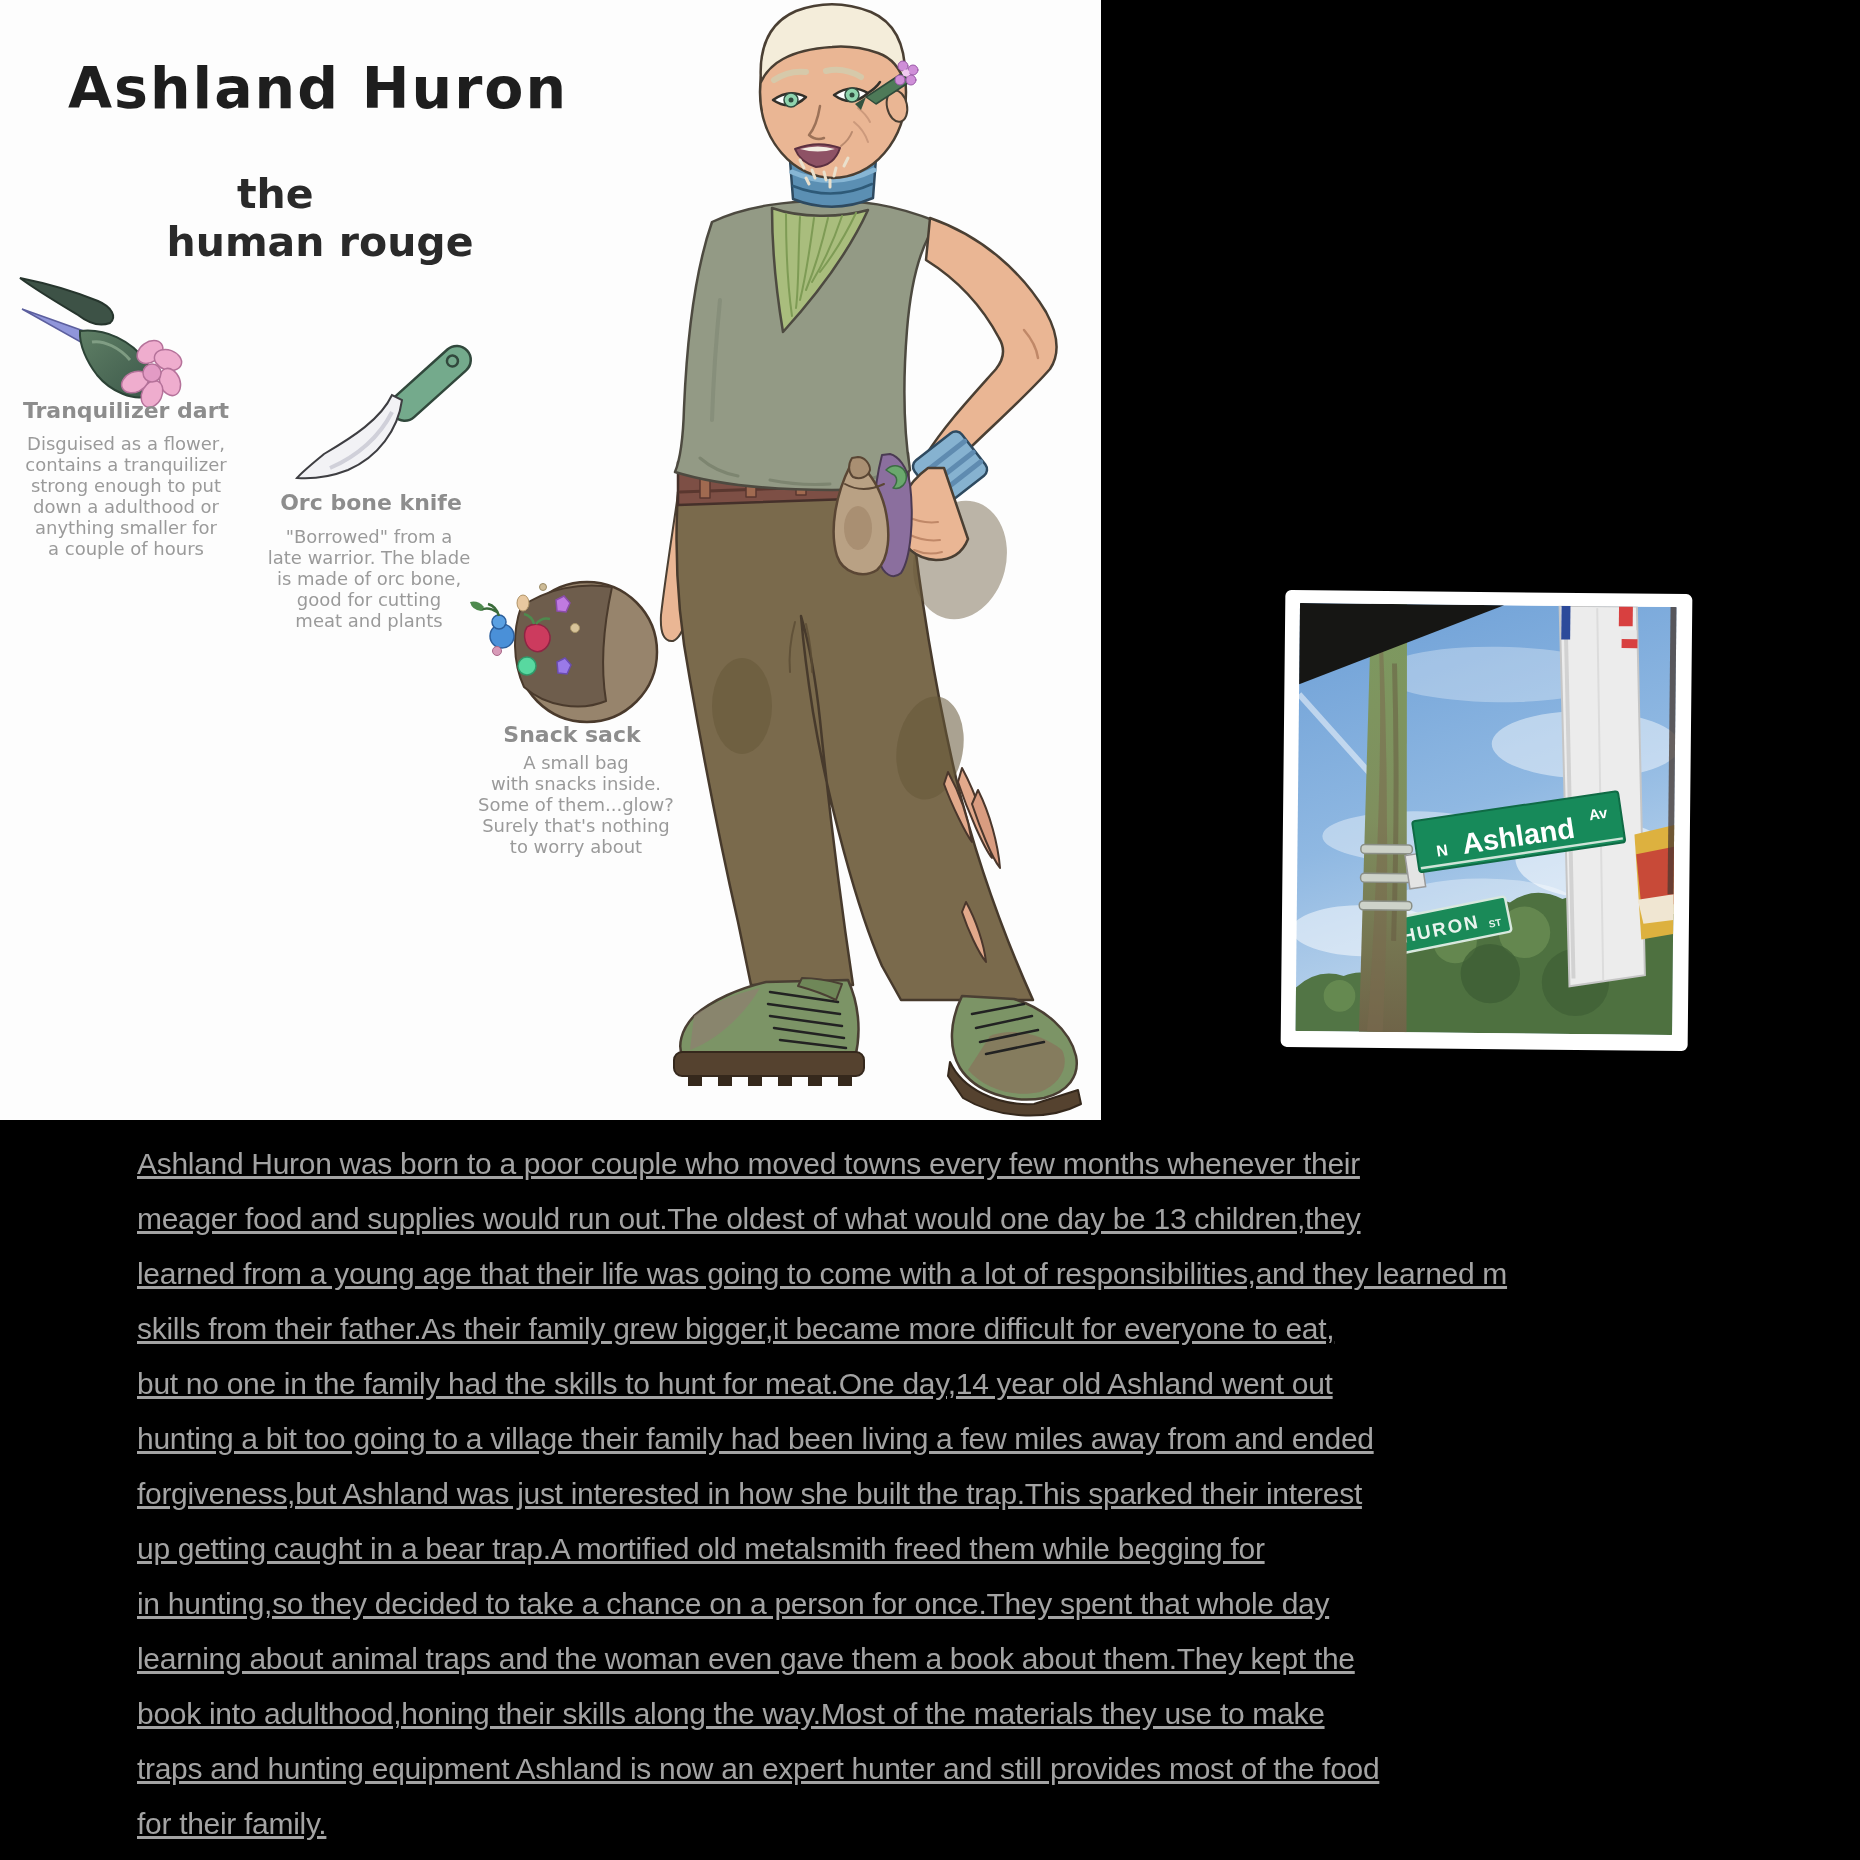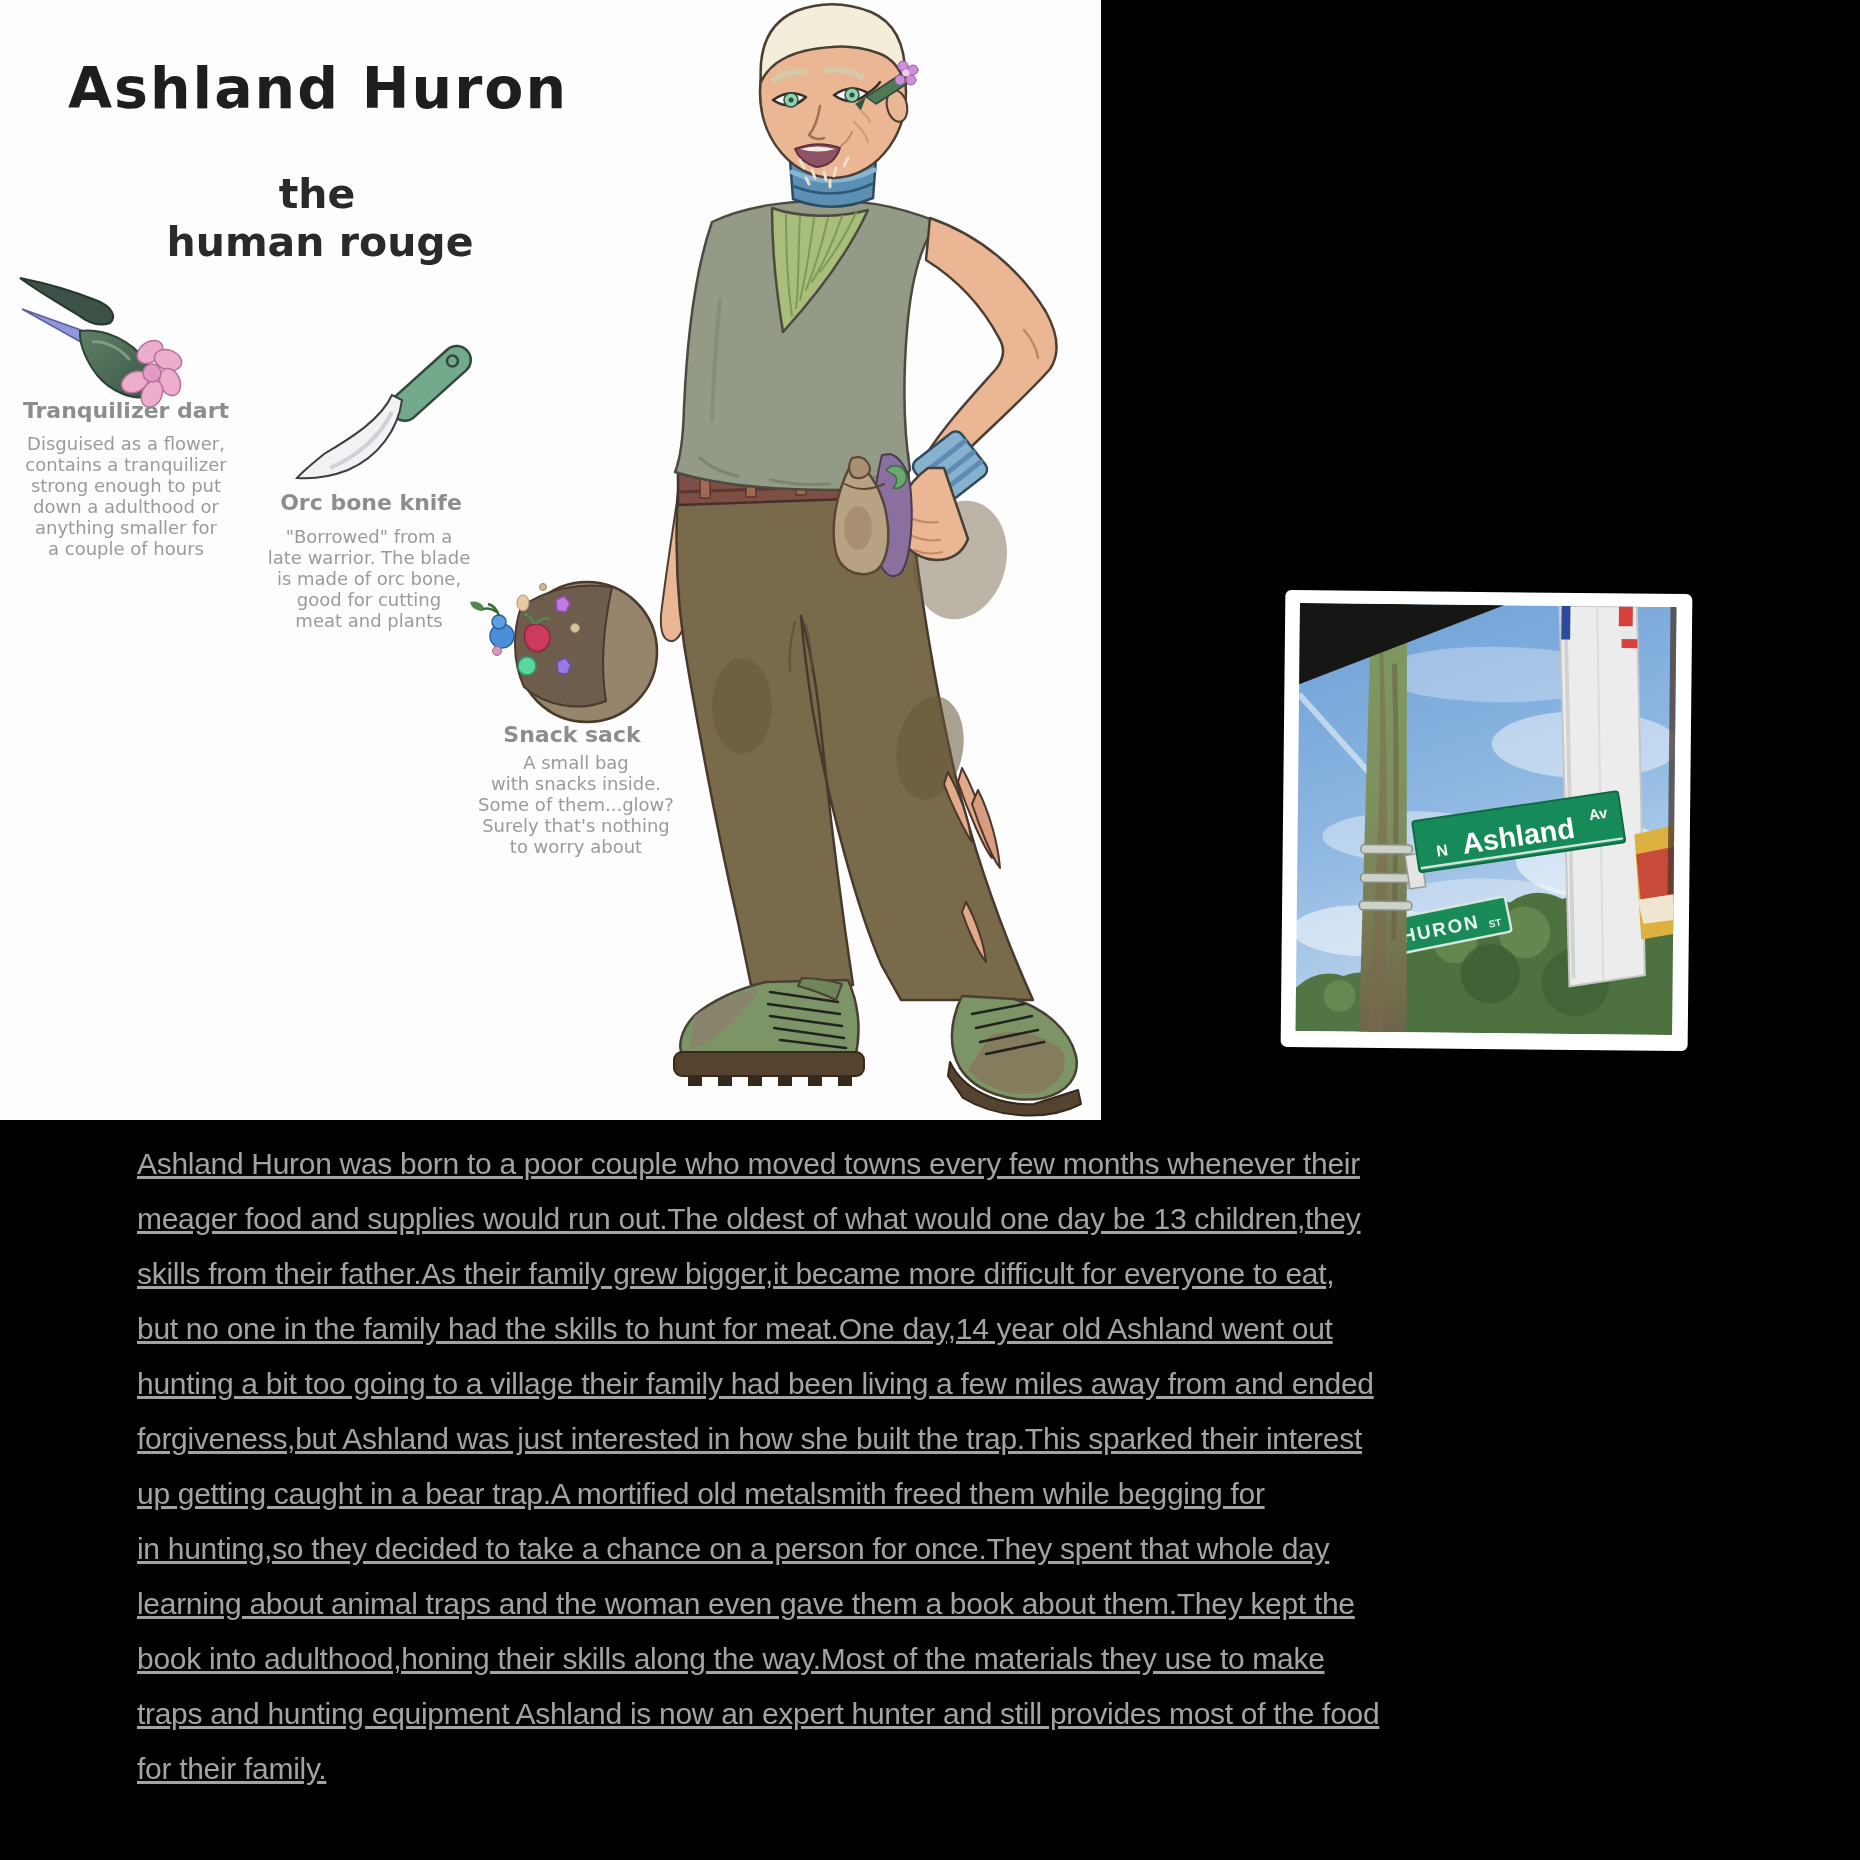--- a/index.html
+++ b/index.html
@@ -3,21 +3,21 @@
 <meta charset="utf-8">
 <style>
   html,body{margin:0;padding:0;background:#000;width:1860px;height:1860px;overflow:hidden;}
   body{font-family:"Liberation Sans",sans-serif;position:relative;}
   .abs{position:absolute;}
   
   .sheet{left:0;top:0;width:1101px;height:1120px;background:#fdfdfd;overflow:hidden;}
   .sheet-title{left:18px;top:42px;width:600px;text-align:center;
     font-family:"DejaVu Sans",sans-serif;font-weight:bold;font-size:57px;line-height:92px;
     color:#1e1e1e;letter-spacing:2px;}
-  .sub1{left:237px;top:170px;width:160px;text-align:center;font-family:"DejaVu Sans",sans-serif;
+  .sub1{left:237px;top:170px;width:160px;text-align:left;font-family:"DejaVu Sans",sans-serif;
     font-weight:bold;font-size:41px;color:#2a2a2a;}
   .sub2{left:155px;top:218px;width:330px;text-align:center;font-family:"DejaVu Sans",sans-serif;
     font-weight:bold;font-size:41px;color:#2a2a2a;}
   .item-label{font-family:"DejaVu Sans",sans-serif;font-weight:bold;font-size:22px;color:#8d8d8d;
     text-align:center;}
   .item-desc{font-family:"DejaVu Sans",sans-serif;font-size:18px;line-height:21px;color:#9a9a9a;
     text-align:center;font-weight:500;}
   .lbl-dart{left:16px;top:398px;width:220px;}
   .desc-dart{left:4px;top:433px;width:244px;}
   .lbl-knife{left:261px;top:490px;width:220px;}
@@ -328,20 +328,21 @@
       <text x="305" y="228" text-anchor="middle" font-size="15" font-weight="bold" fill="#ffffff">Av</text>
     </g>
 
     <polygon points="0,0 206,0 0,82" fill="#161614"></polygon>
   </svg>
 </figure>
 
 <section class="abs bio">
   <div>Ashland Huron was born to a poor couple who moved towns every few months whenever their</div>
   <div>meager food and supplies would run out.The oldest of what would one day be 13 children,they</div>
+  <div>learned from a young age that their life was going to come with a lot of responsibilities,and they learned m</div>
   <div>skills from their father.As their family grew bigger,it became more difficult for everyone to eat,</div>
   <div>but no one in the family had the skills to hunt for meat.One day,14 year old Ashland went out</div>
   <div>hunting a bit too going to a village their family had been living a few miles away from and ended</div>
   <div>forgiveness,but Ashland was just interested in how she built the trap.This sparked their interest</div>
   <div>up getting caught in a bear trap.A mortified old metalsmith freed them while begging for</div>
   <div>in hunting,so they decided to take a chance on a person for once.They spent that whole day</div>
   <div>learning about animal traps and the woman even gave them a book about them.They kept the</div>
   <div>book into adulthood,honing their skills along the way.Most of the materials they use to make</div>
   <div>traps and hunting equipment Ashland is now an expert hunter and still provides most of the food</div>
   <div>for their family.</div>

